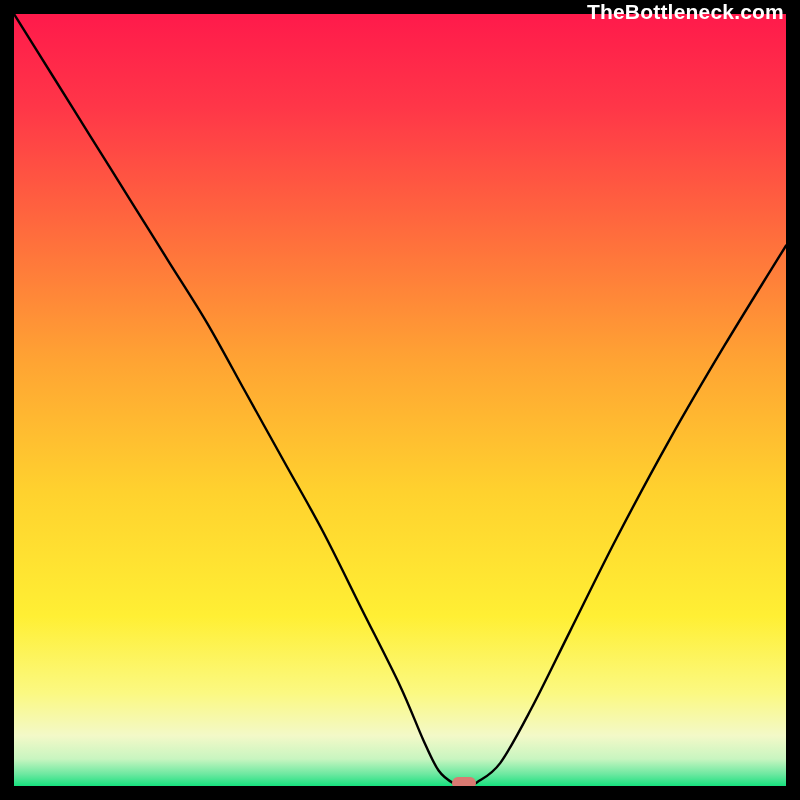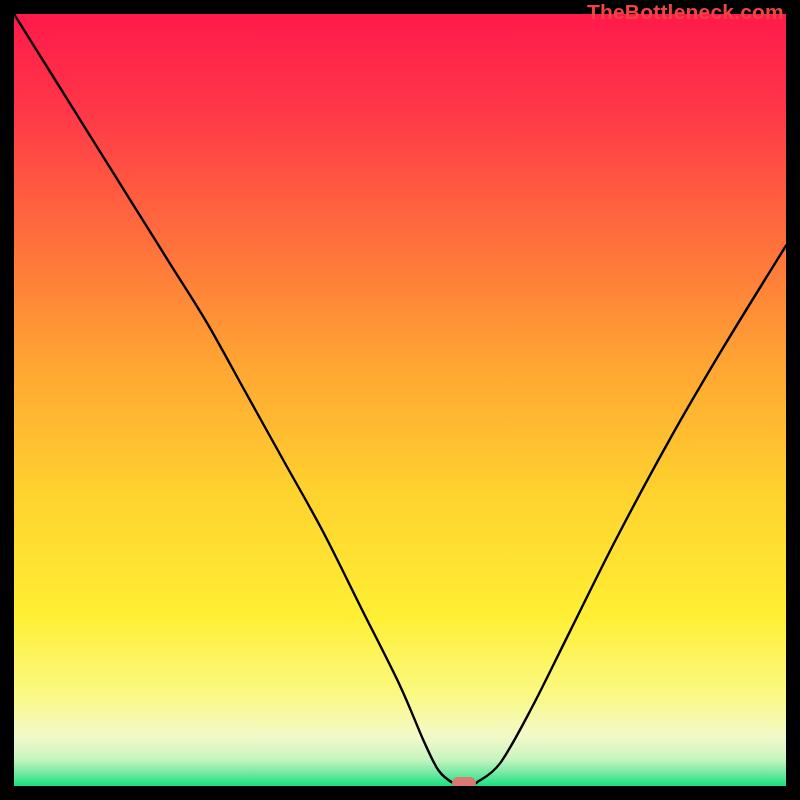--- a/index.html
+++ b/index.html
@@ -36,21 +36,21 @@
     position: absolute;
     left: 0;
     top: 0;
     width: 100%;
     height: 100%;
   }
   .watermark {
     position: absolute;
     top: 0;
     right: 16px;
-    color: #ef4444;
+    color: #ffffff;
     font-size: 21px;
     font-weight: bold;
     letter-spacing: 0.2px;
     user-select: none;
   }
   .marker {
     position: absolute;
     background: #d97a72;
     border-radius: 8px;
   }

